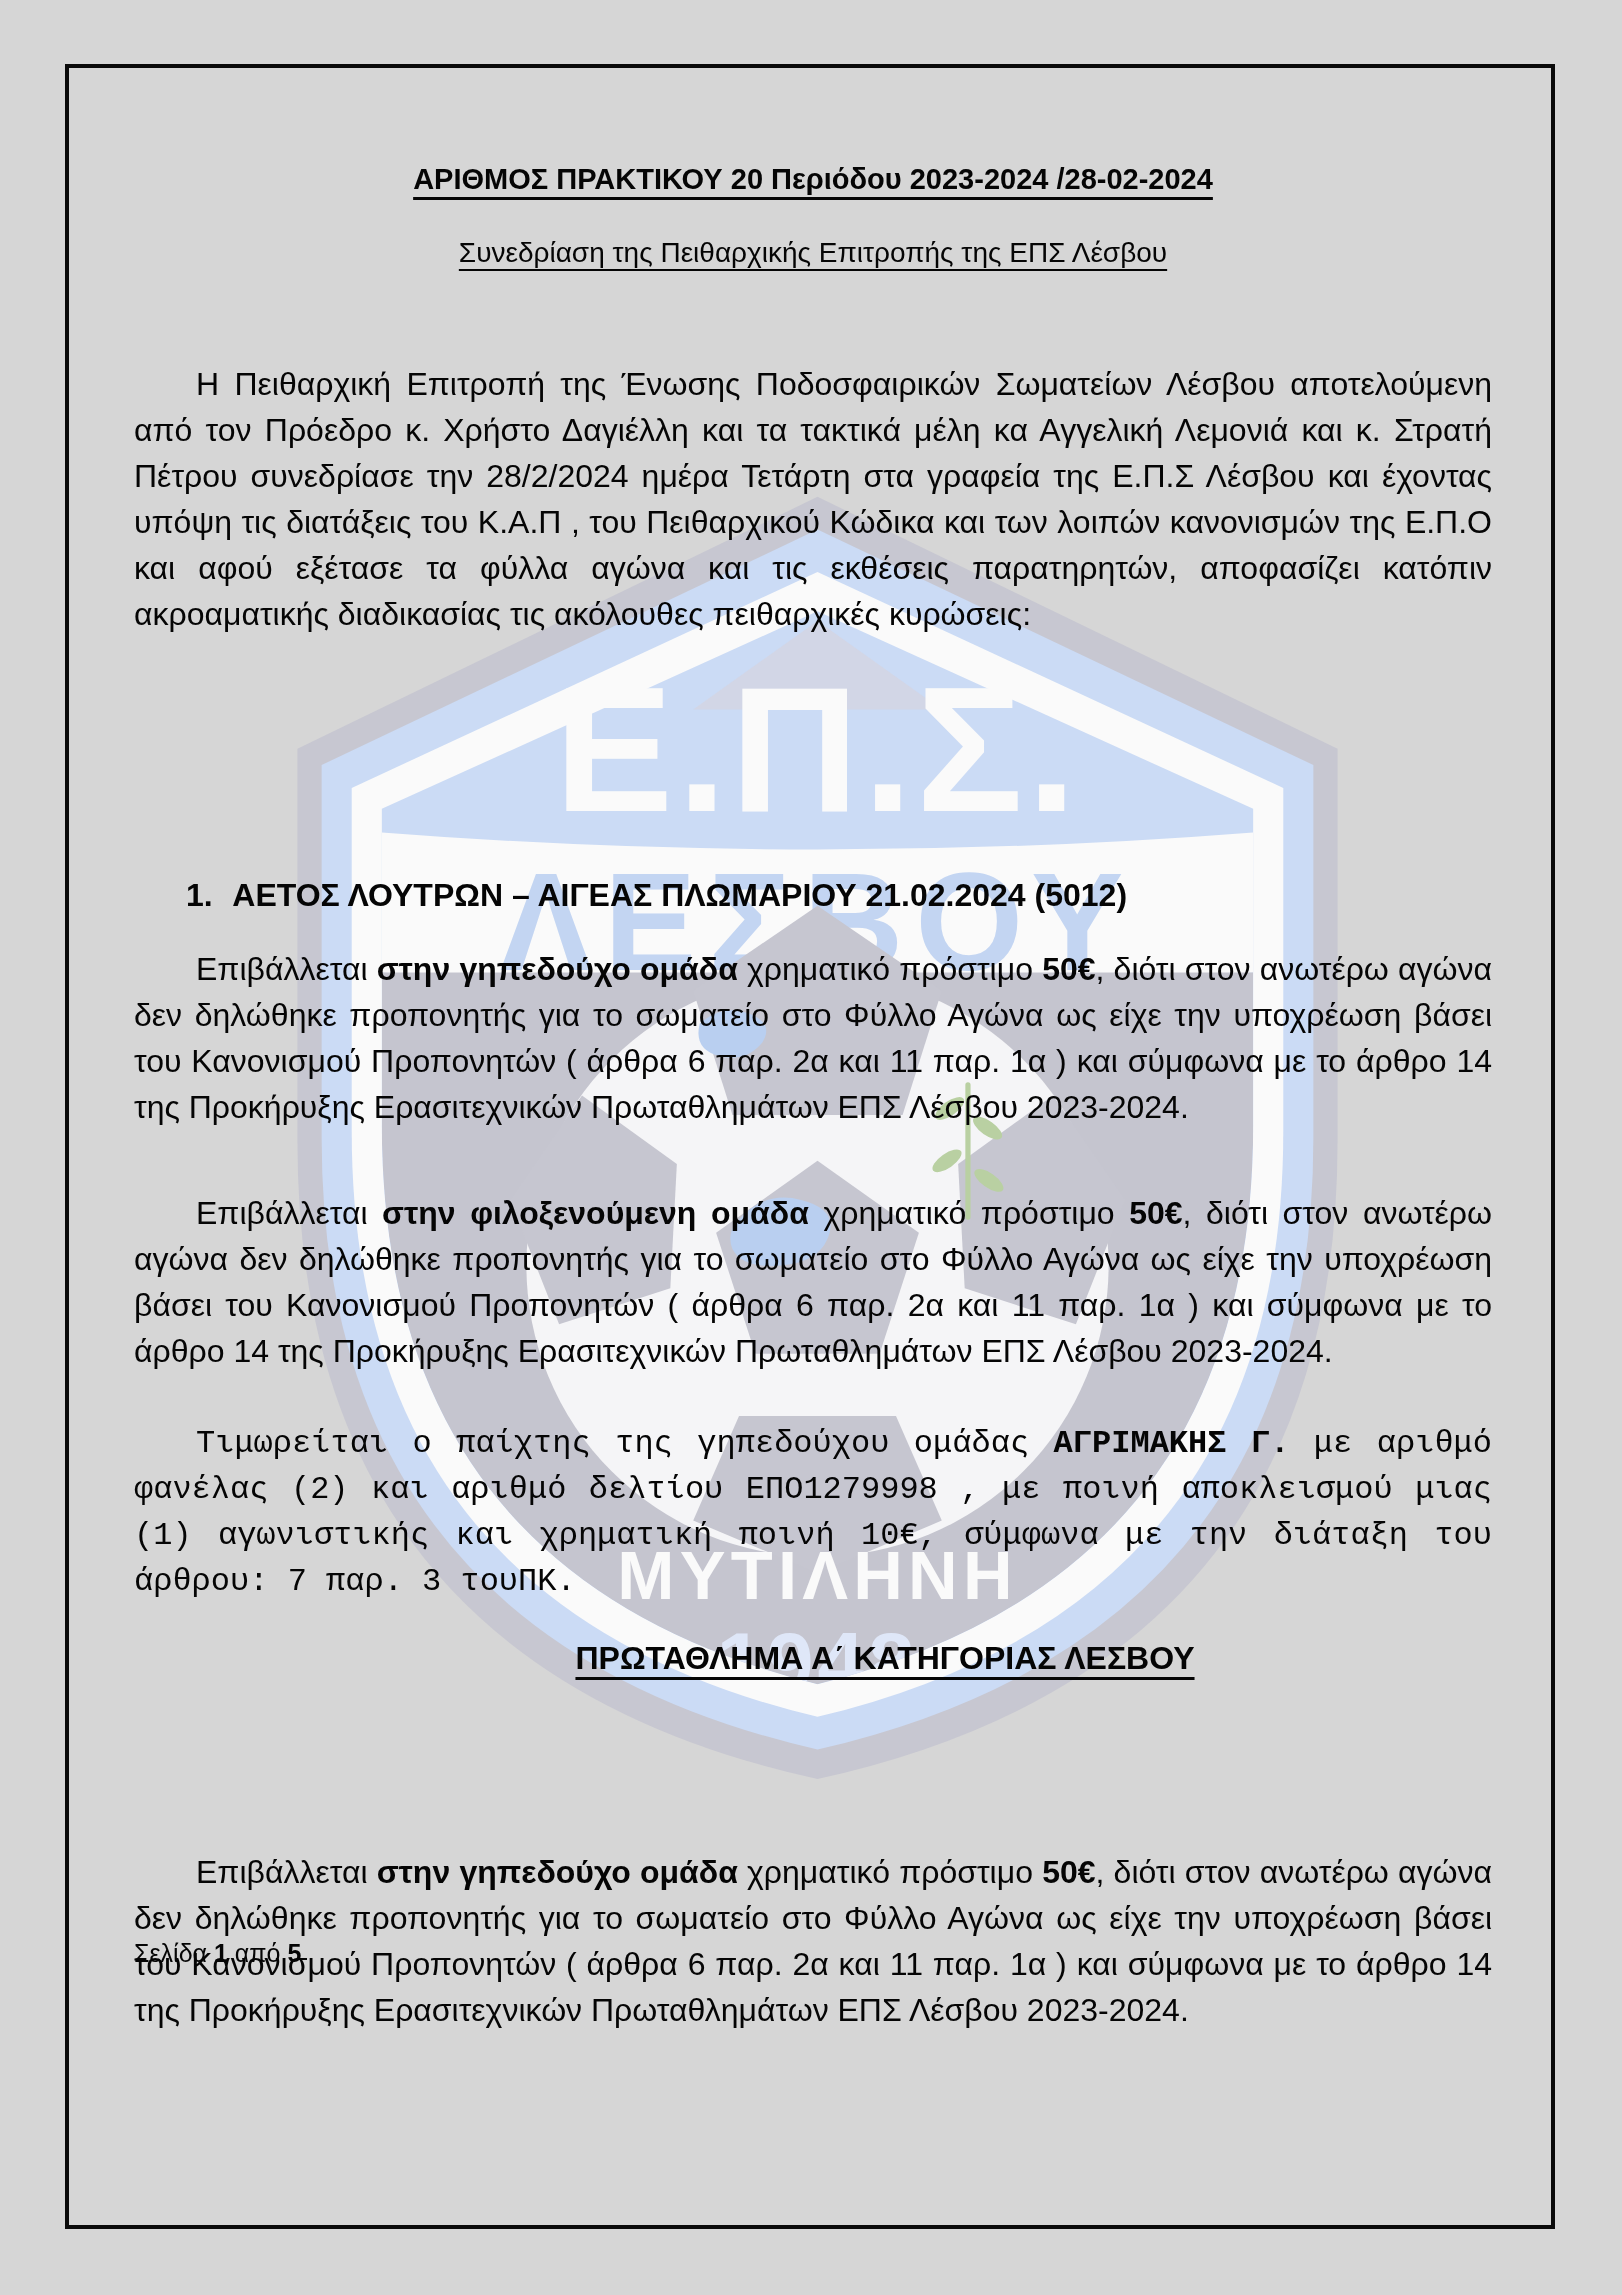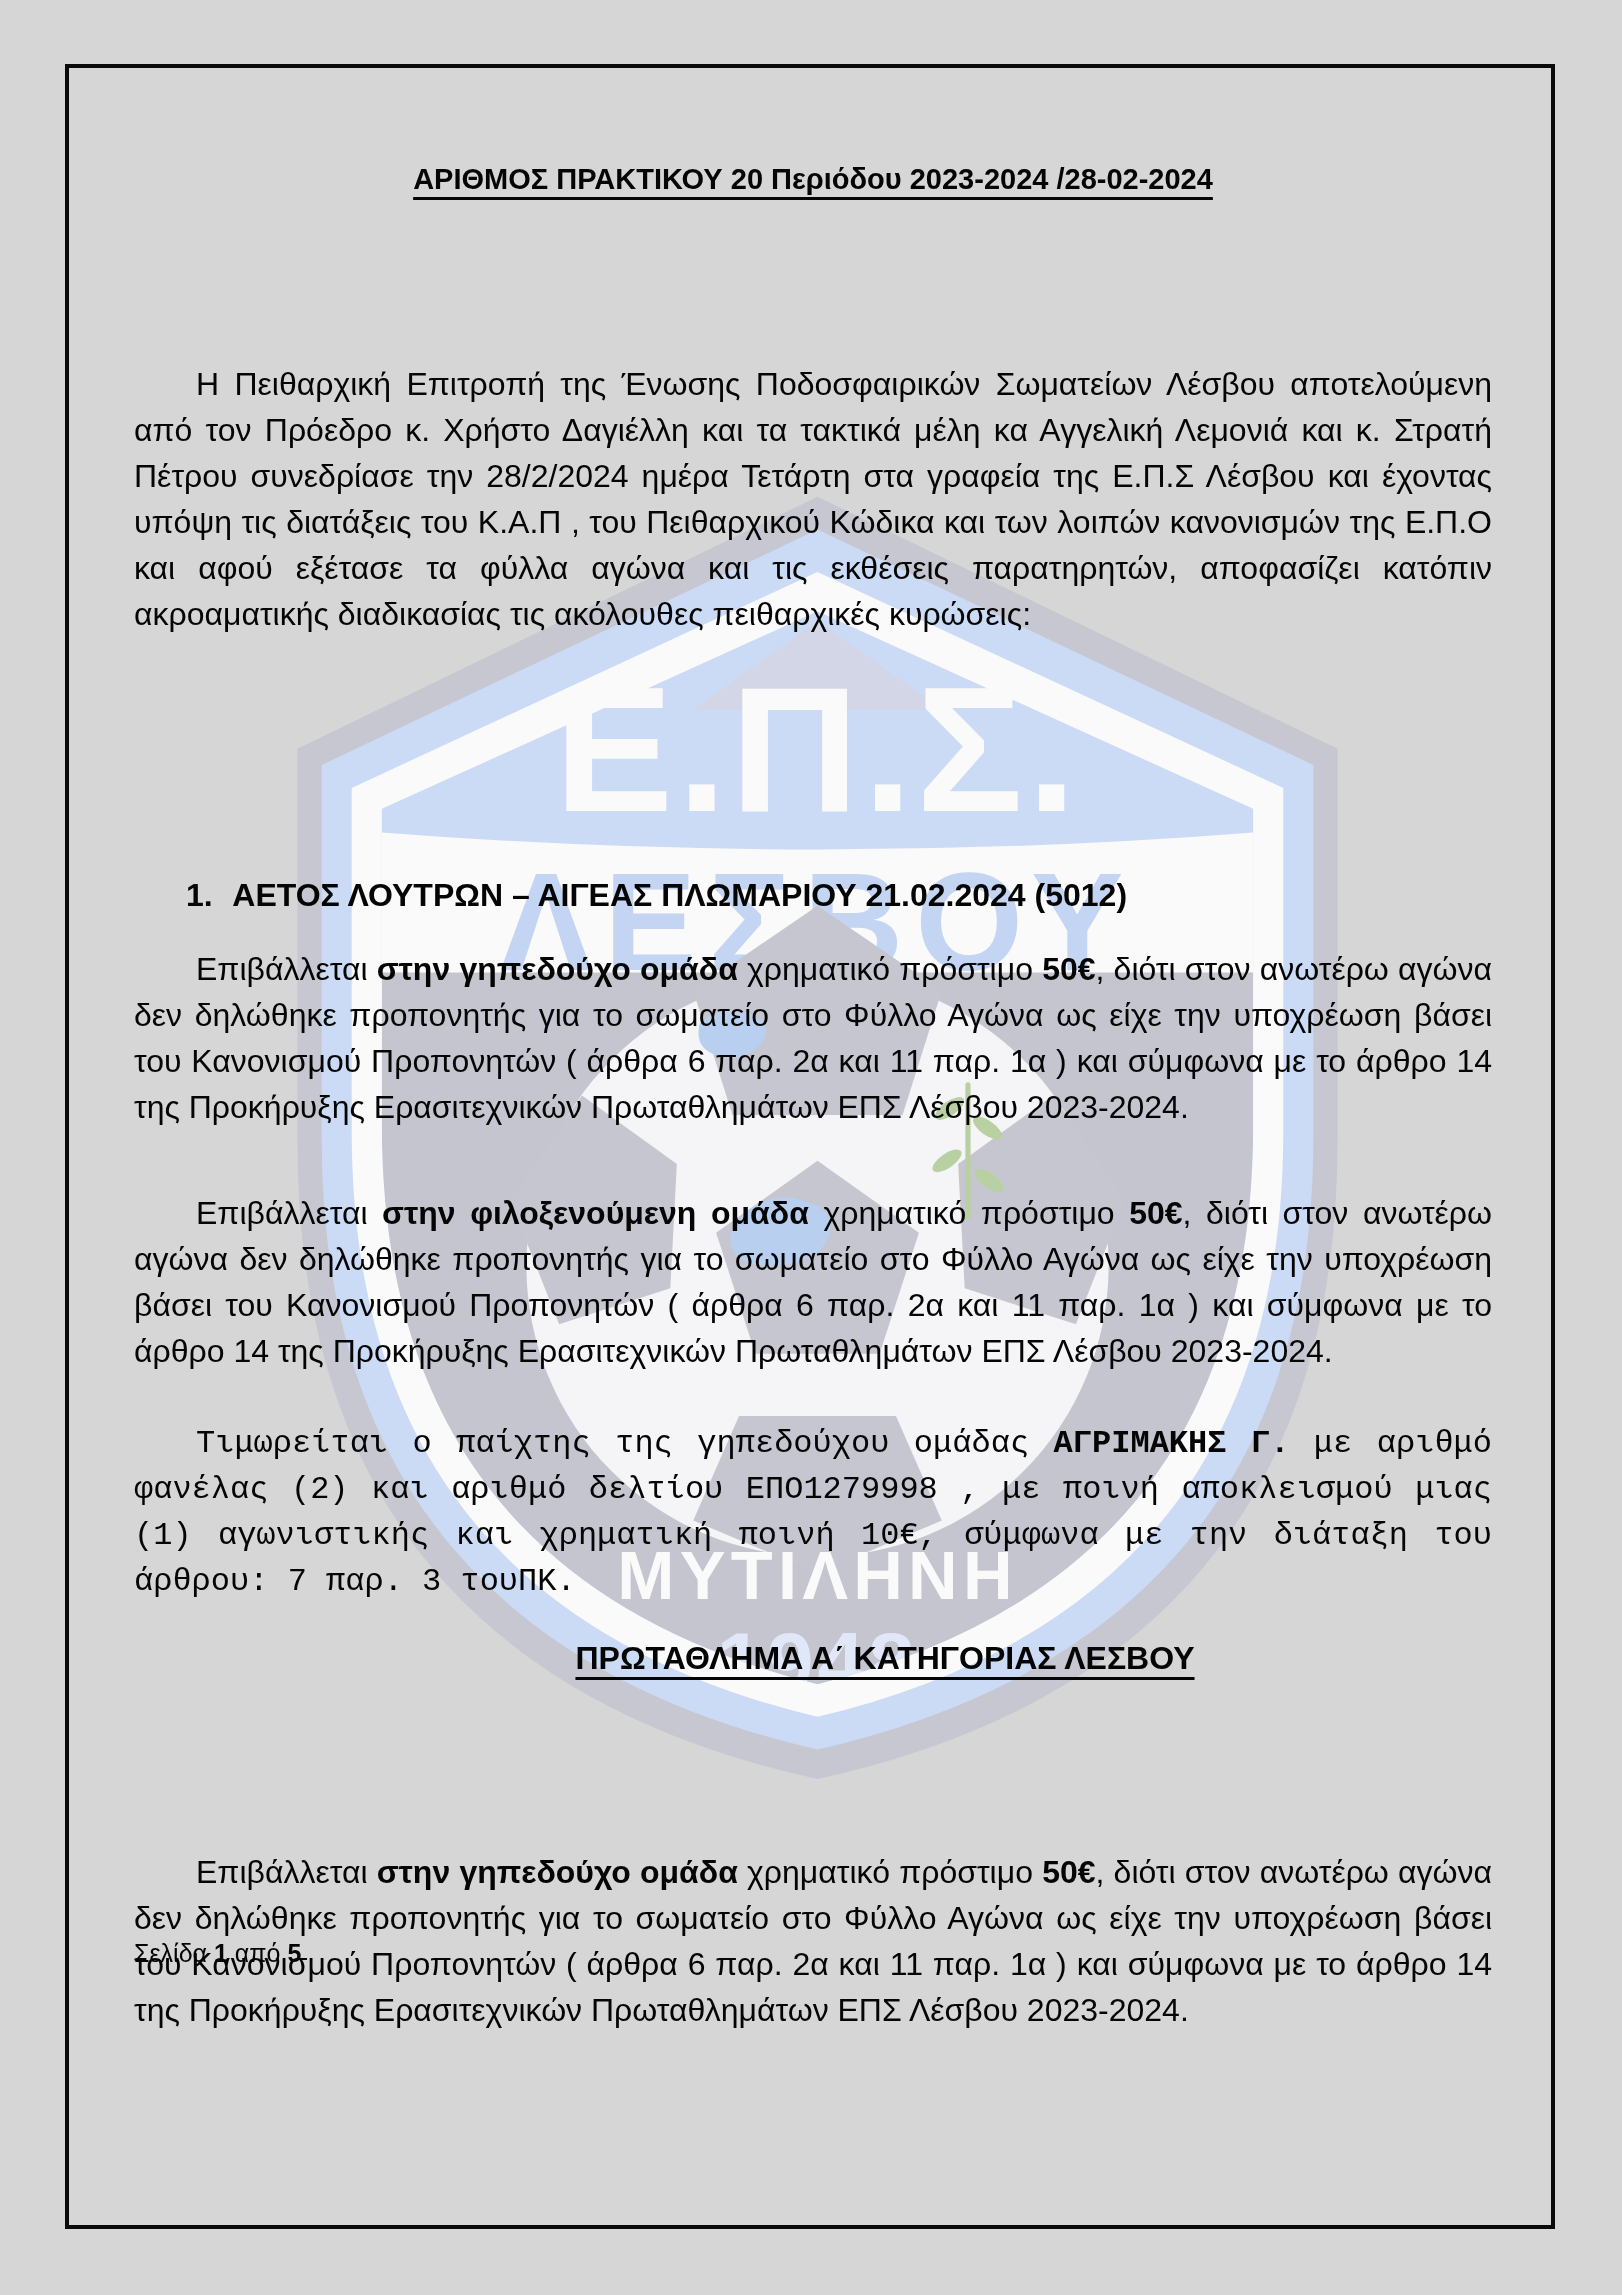--- a/index.html
+++ b/index.html
@@ -98,20 +98,21 @@
     </g>
     <text class="wm-text" x="820" y="1700" text-anchor="middle" font-size="105" letter-spacing="8" fill="#fafafa">ΜΥΤΙΛΗΝΗ</text>
     <text class="wm-text" x="820" y="1840" text-anchor="middle" font-size="128" letter-spacing="6" fill="#dfe7f8">1948</text>
   </g>
 </svg>
 
 <div class="content">
 
   <div class="block doc-title">ΑΡΙΘΜΟΣ ΠΡΑΚΤΙΚΟΥ 20 Περιόδου 2023-2024 /28-02-2024</div>
 
+  <div class="block doc-subtitle">Συνεδρίαση της Πειθαρχικής Επιτροπής της ΕΠΣ Λέσβου</div>
 
   <div class="block para intro">Η Πειθαρχική Επιτροπή της Ένωσης Ποδοσφαιρικών Σωματείων Λέσβου αποτελούμενη από τον Πρόεδρο κ. Χρήστο Δαγιέλλη και τα τακτικά μέλη κα Αγγελική Λεμονιά και κ. Στρατή Πέτρου συνεδρίασε την 28/2/2024 ημέρα Τετάρτη στα γραφεία της Ε.Π.Σ Λέσβου και έχοντας υπόψη τις διατάξεις του Κ.Α.Π , του Πειθαρχικού Κώδικα και των λοιπών κανονισμών της Ε.Π.Ο και αφού εξέτασε τα φύλλα αγώνα και τις εκθέσεις παρατηρητών, αποφασίζει κατόπιν ακροαματικής διαδικασίας τις ακόλουθες πειθαρχικές κυρώσεις:</div>
 
 
   <div class="block item-heading item1"><span class="item-number">1.</span><span>ΑΕΤΟΣ ΛΟΥΤΡΩΝ – ΑΙΓΕΑΣ ΠΛΩΜΑΡΙΟΥ 21.02.2024 (5012)</span></div>
 
   <div class="block para p-item1-1"><span>Επιβάλλεται </span><span class="b">στην γηπεδούχο ομάδα</span><span> χρηματικό πρόστιμο </span><span class="b">50€</span><span>, διότι στον ανωτέρω αγώνα δεν δηλώθηκε προπονητής για το σωματείο στο Φύλλο Αγώνα ως είχε την υποχρέωση βάσει του Κανονισμού Προπονητών ( άρθρα 6 παρ. 2α και 11 παρ. 1α ) και σύμφωνα με το άρθρο 14 της Προκήρυξης Ερασιτεχνικών Πρωταθλημάτων ΕΠΣ Λέσβου 2023-2024.</span></div>
 
   <div class="block para p-item1-2"><span>Επιβάλλεται </span><span class="b">στην φιλοξενούμενη ομάδα</span><span> χρηματικό πρόστιμο </span><span class="b">50€</span><span>, διότι στον ανωτέρω αγώνα δεν δηλώθηκε προπονητής για το σωματείο στο Φύλλο Αγώνα ως είχε την υποχρέωση βάσει του Κανονισμού Προπονητών ( άρθρα 6 παρ. 2α και 11 παρ. 1α ) και σύμφωνα με το άρθρο 14 της Προκήρυξης Ερασιτεχνικών Πρωταθλημάτων ΕΠΣ Λέσβου 2023-2024.</span></div>
 

